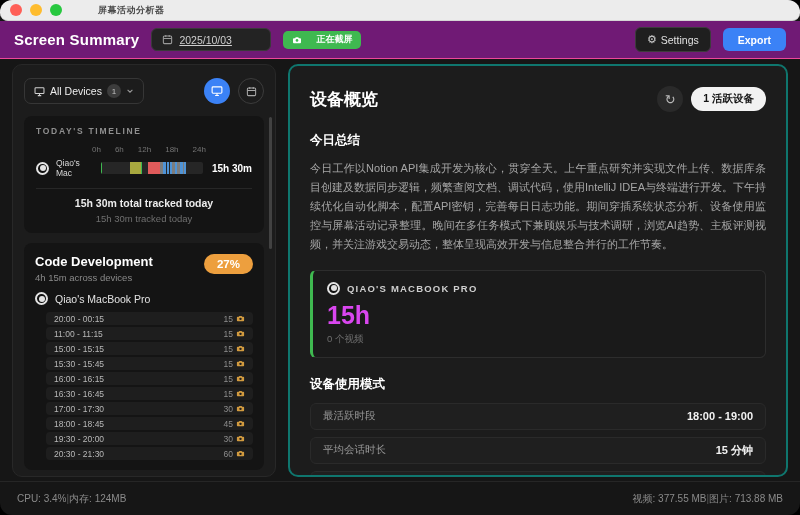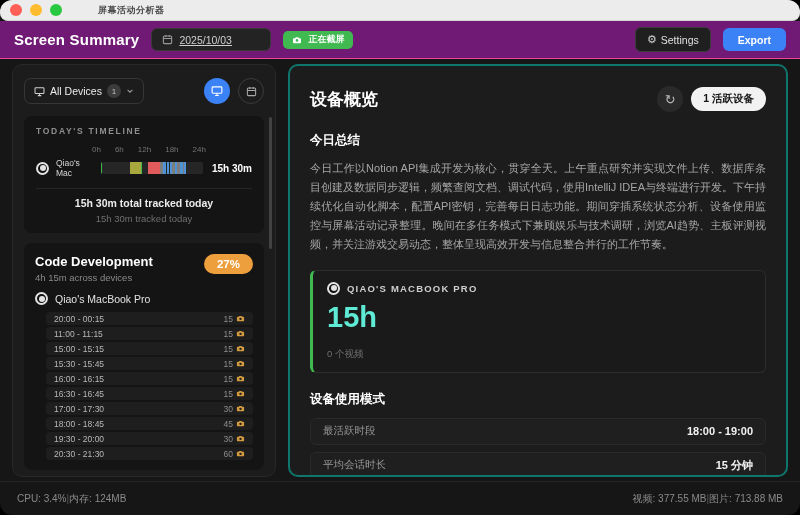--- a/index.html
+++ b/index.html
@@ -11,21 +11,21 @@
     border-bottom:1px solid #d4d4d4;border-radius:8px;}
   .tl-light{width:12px;height:12px;border-radius:50%;margin-right:8px;}
   .tl-red{background:#ff5f57;}.tl-yellow{background:#febc2e;}.tl-green{background:#28c840;}
   .app-title{margin-left:28px;font-size:9px;font-weight:bold;color:#4a4a4a;letter-spacing:.5px;}
   
   .header{height:37px;background:#701a75;border-bottom:1px solid #ec4899;display:flex;
     align-items:center;padding:0 14px;gap:12px;}
   .header h1{margin:0;font-size:15px;font-weight:bold;color:#fff;letter-spacing:.2px;}
   .date-field{display:flex;align-items:center;gap:6px;background:#232323;border:1px solid #3a3a3a;
     border-radius:6px;height:21px;padding:0 10px;min-width:98px;color:#cfcfcf;font-size:10.5px;cursor:pointer;text-decoration:underline;}
-  .rec-badge{display:flex;align-items:center;gap:6px;background:var(--green,#3fb950);color:#fff;
+  .rec-badge{display:flex;align-items:center;gap:14px;background:var(--green,#3fb950);color:#fff;
     font-size:9px;font-weight:bold;height:18px;padding:0 9px;border-radius:5px;}
   .spacer{flex:1;}
   .settings-btn{display:flex;align-items:center;gap:4px;height:23px;padding:0 11px;border:1px solid #3c3c3c;
     border-radius:6px;color:#e0e0e0;font-size:10.5px;cursor:pointer;background:#1f1f1f;}
   .gear{font-size:11px;color:#cfcfcf;}
   .export-btn{height:23px;padding:0 15px;background:var(--accent,#3b82f6);border-radius:6px;color:#fff;
     font-size:10.5px;font-weight:bold;display:flex;align-items:center;cursor:pointer;}
   
   .left-panel{position:absolute;left:12px;top:64px;width:264px;height:413px;background:#1c1c1c;
     border:1px solid #282828;border-radius:10px;overflow:hidden;padding:11px;box-sizing:border-box;}
@@ -79,21 +79,21 @@
     display:flex;align-items:center;justify-content:center;cursor:pointer;}
   .active-pill{background:#f2f2f2;color:#141414;font-size:10.5px;font-weight:bold;padding:5px 12px;
     border-radius:12px;}
   .section-title{font-size:12.5px;font-weight:bold;color:#fff;}
   .summary-title{margin:20px 0 10px;}
   .summary-text{font-size:11px;color:#a6a6a6;line-height:1.72;text-align:justify;}
   .device-card{margin-top:16px;border:1px solid #2d2d2d;border-left:3px solid var(--green,#3fb950);
     border-radius:6px;padding:11px 14px;background:#1a1a1a;}
   .dc-name-row{display:flex;align-items:center;gap:7px;font-size:9.5px;letter-spacing:1.2px;color:#cfcfcf;
     font-weight:bold;}
-  .dc-hours{font-size:29px;font-weight:bold;color:#5eead4;margin:6px 0 14px;}
+  .dc-hours{font-size:25px;font-weight:bold;color:#d946ef;margin:6px 0 3px;}
   .dc-videos{font-size:9.5px;color:#6e6e6e;}
   .usage-title{margin:18px 0 10px;}
   .stat-row{height:25px;background:#1f1f1f;border:1px solid #2a2a2a;border-radius:6px;display:flex;
     justify-content:space-between;align-items:center;padding:0 12px;margin-bottom:7px;}
   .stat-label{font-size:10.5px;color:#969696;}
   .stat-value{font-size:11px;font-weight:bold;color:#f2f2f2;}
   
   .status-bar{position:absolute;left:0;right:0;bottom:0;height:33px;border-top:1px solid #262626;
     display:flex;align-items:center;justify-content:space-between;padding:0 17px;font-size:10px;color:#8a8a8a;}
   .status-group{display:flex;align-items:center;}

